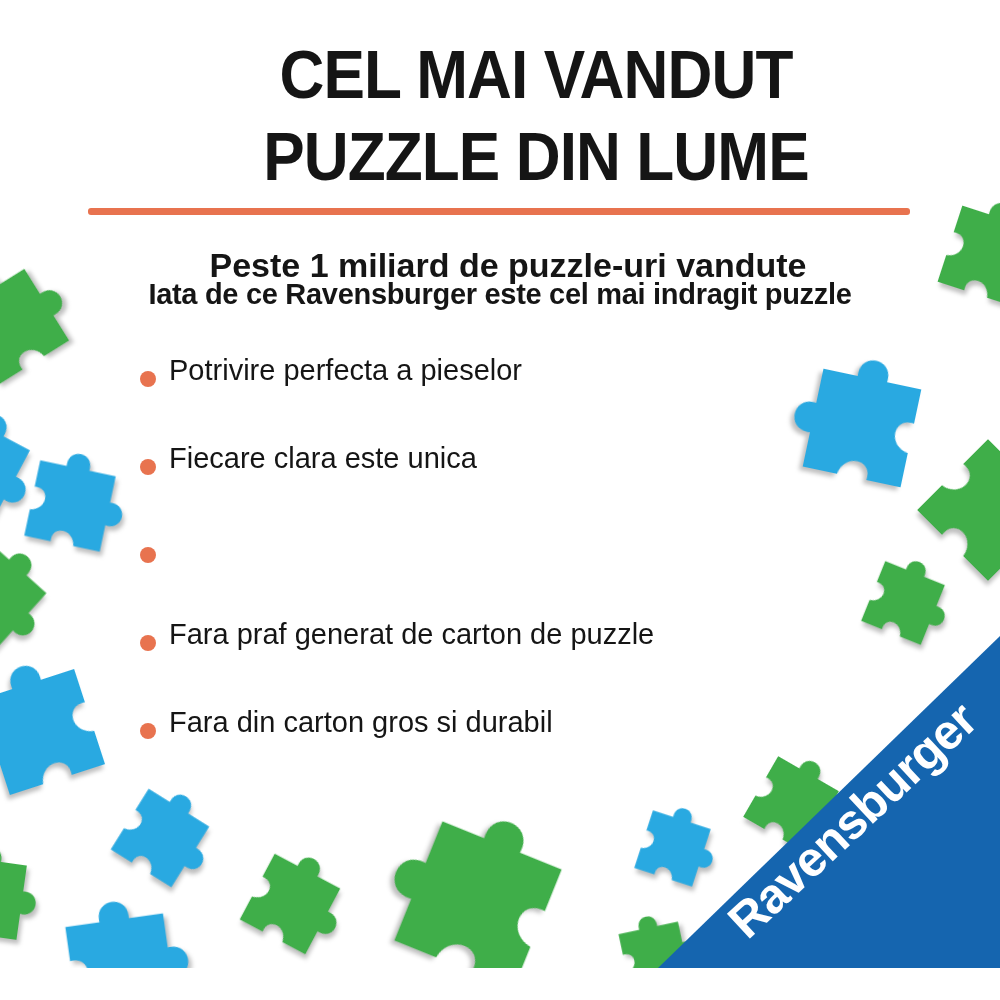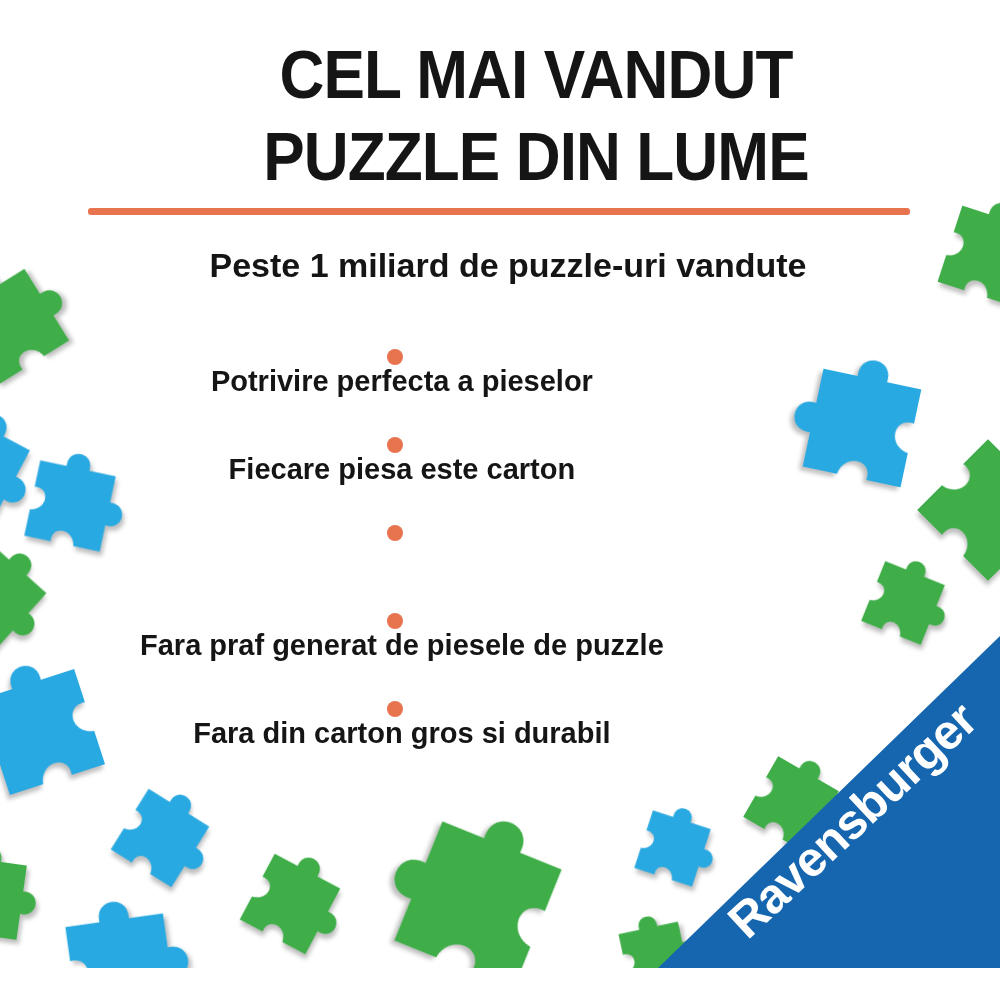--- a/index.html
+++ b/index.html
@@ -16,22 +16,22 @@
   .divider{position:absolute;left:88px;top:208px;width:822px;height:7px;
            background:var(--accent-orange,#E8734F);border-radius:3px;z-index:2;}
 
   .sub1{position:absolute;top:238px;left:0;width:100%;margin:8px;text-align:center;
         font-size:34px;font-weight:700;color:var(--headline-black,#151515);z-index:2;white-space:nowrap;}
   .sub2{position:absolute;top:278px;left:0;width:100%;margin:0;text-align:center;
         font-size:29px;font-weight:700;letter-spacing:-.3px;color:var(--headline-black,#151515);z-index:2;white-space:nowrap;}
 
   
   .features{position:absolute;left:140px;top:349px;margin:0;padding:0;list-style:none;z-index:2;}
-  .feature{display:flex;align-items:center;height:38px;margin-bottom:50px;
-           font-size:29px;font-weight:700;color:var(--headline-black,#151515);white-space:nowrap;flex-direction:column;}
+  .feature{display:flex;align-items:flex-end;height:38px;margin-bottom:50px;
+           font-size:29px;font-weight:400;color:var(--headline-black,#151515);white-space:nowrap;}
   .dot{width:16px;height:16px;border-radius:50%;background:var(--accent-orange,#E8734F);
        margin-right:13px;flex:none;}
 
   
   .piece{position:absolute;z-index:1;filter:drop-shadow(3px 4px 2px rgba(0,0,0,.25));}
   .piece use{fill:currentColor;}
   .piece.green{color:var(--puzzle-green,#3FAE49);}
   .piece.blue{color:var(--puzzle-blue,#29A9E1);}
 
   
@@ -54,36 +54,37 @@
     </svg>
 
     <h1 class="title">
       <span class="t-line">CEL MAI VANDUT</span>
       <span class="t-line">PUZZLE DIN LUME</span>
     </h1>
 
     <div class="divider"></div>
 
     <p class="sub1">Peste 1 miliard de puzzle-uri vandute</p>
+    <p class="sub2">Iata de ce Ravensburger este cel mai indragit puzzle</p>
 
     <ul class="features">
       <li class="feature">
         <span class="dot"></span>
         <span>Potrivire perfecta a pieselor</span>
       </li>
       <li class="feature">
         <span class="dot"></span>
-        <span>Fiecare piesa este carton</span>
+        <span>Fiecare clara este unica</span>
       </li>
       <li class="feature">
         <span class="dot"></span>
       </li>
       <li class="feature">
         <span class="dot"></span>
-        <span>Fara praf generat de piesele de puzzle</span>
+        <span>Fara praf generat de carton de puzzle</span>
       </li>
       <li class="feature">
         <span class="dot"></span>
         <span>Fara din carton gros si durabil</span>
       </li>
     </ul>
 
     <svg class="piece green" viewBox="0 0 140 140" style="left:-48px;top:268px;width:118px;height:118px;transform:rotate(-32deg)">
         <use href="#jig"></use>
       </svg>

